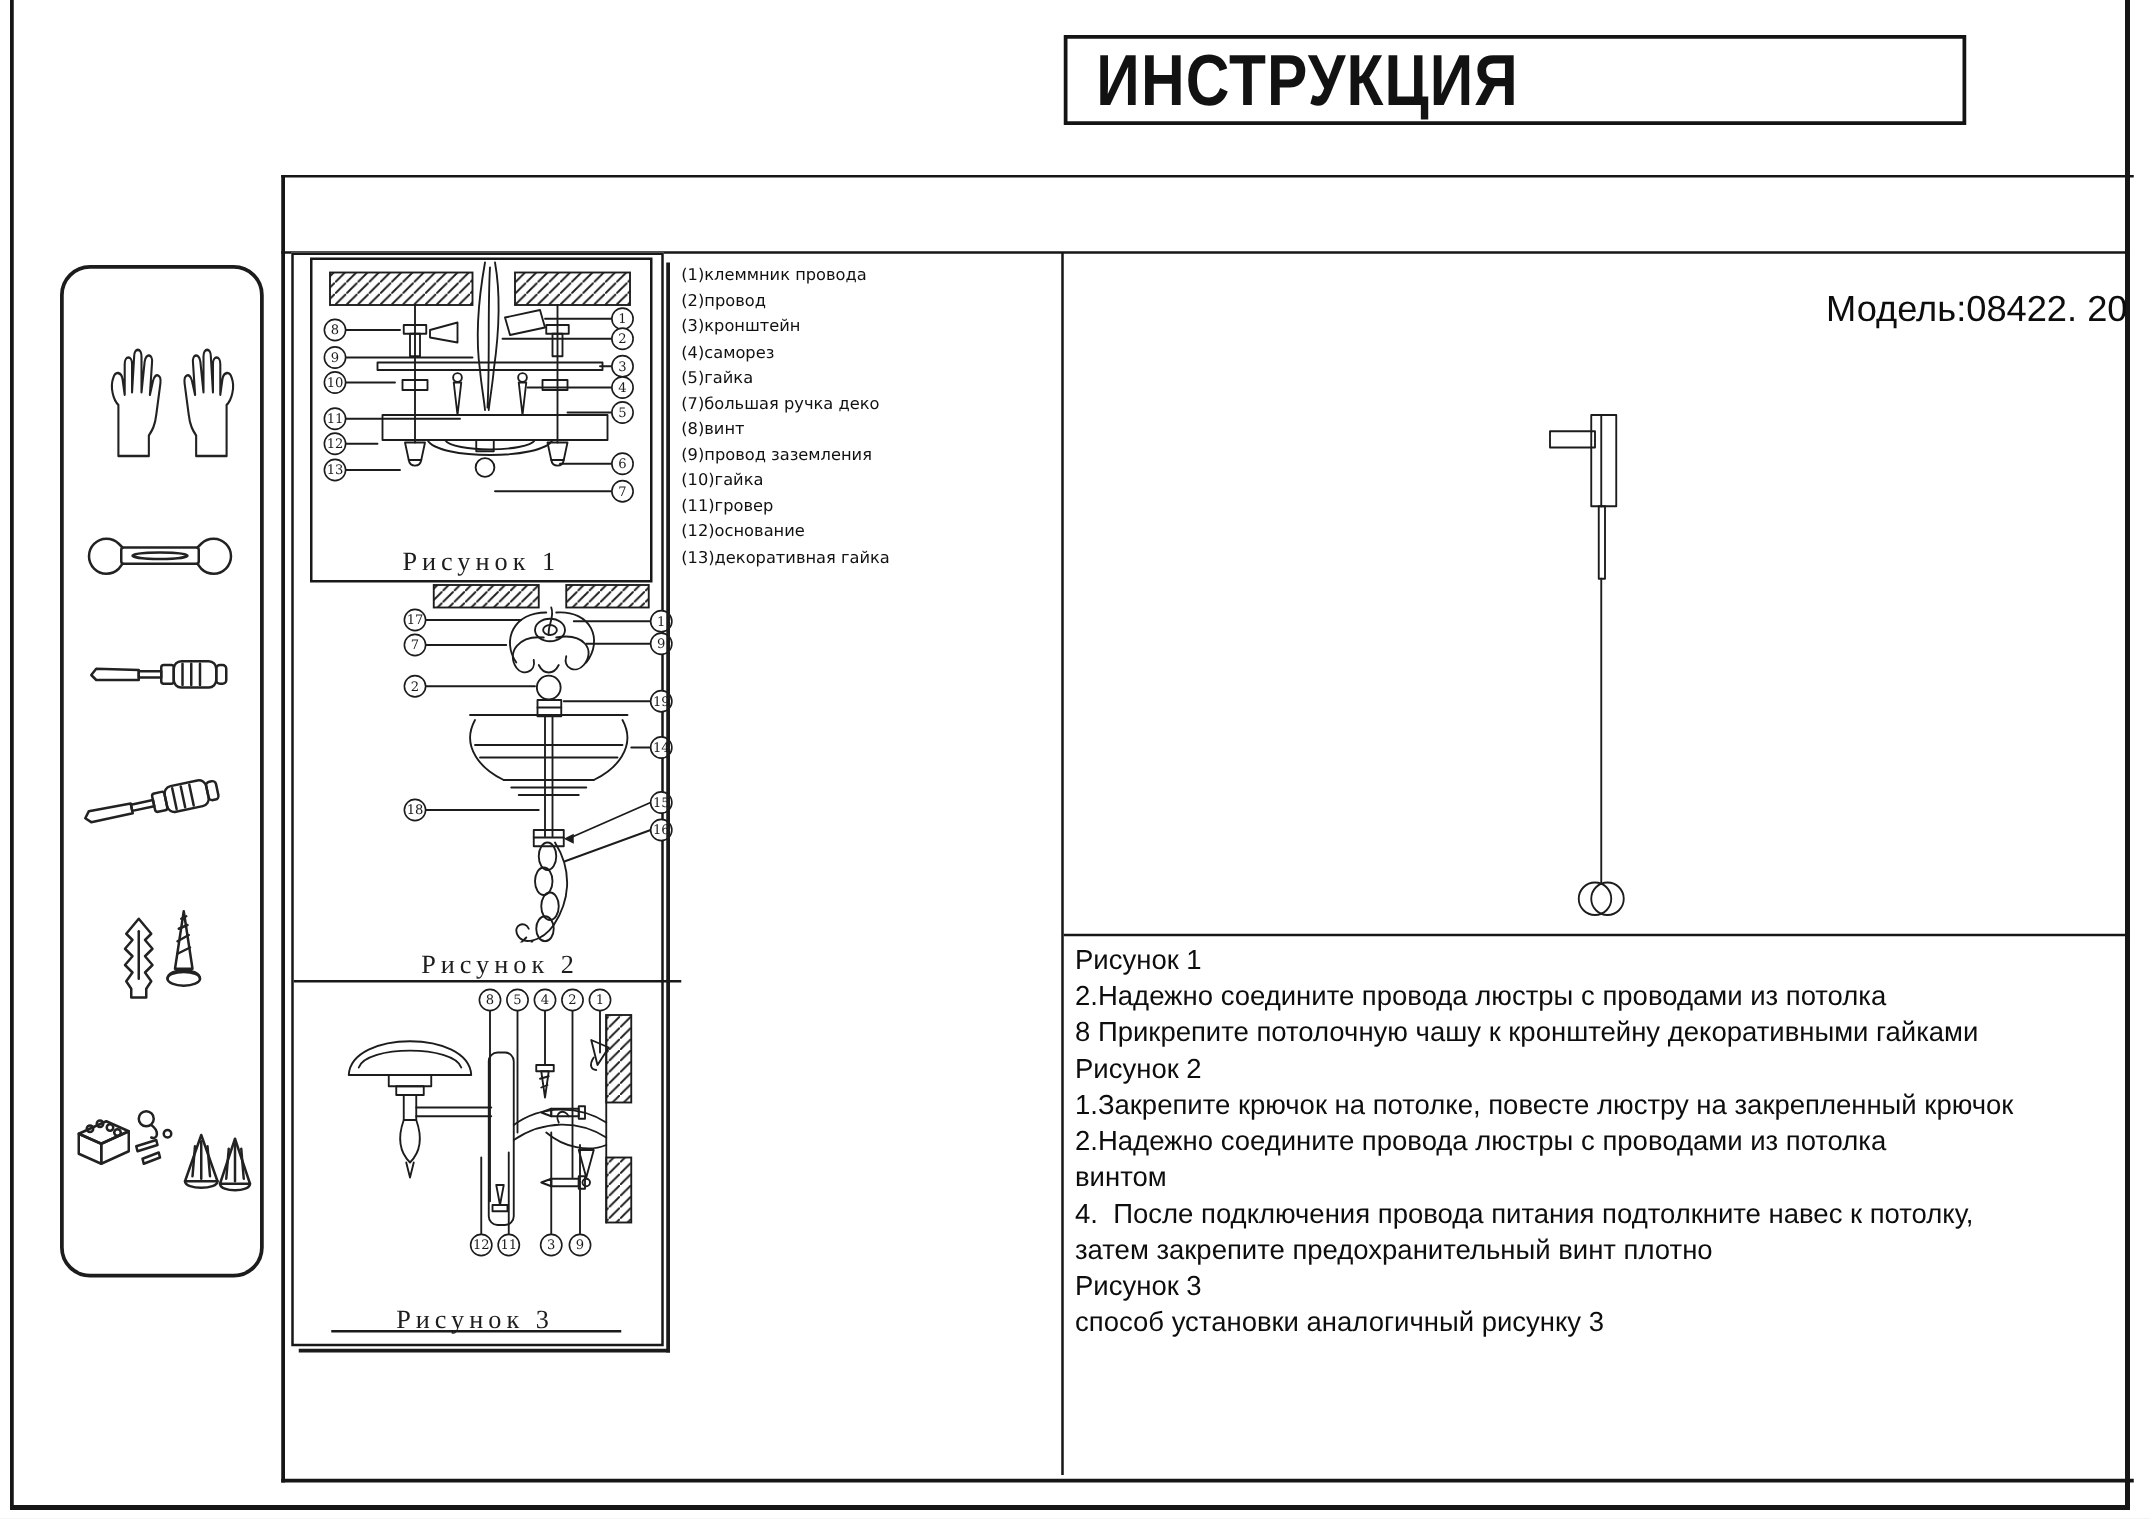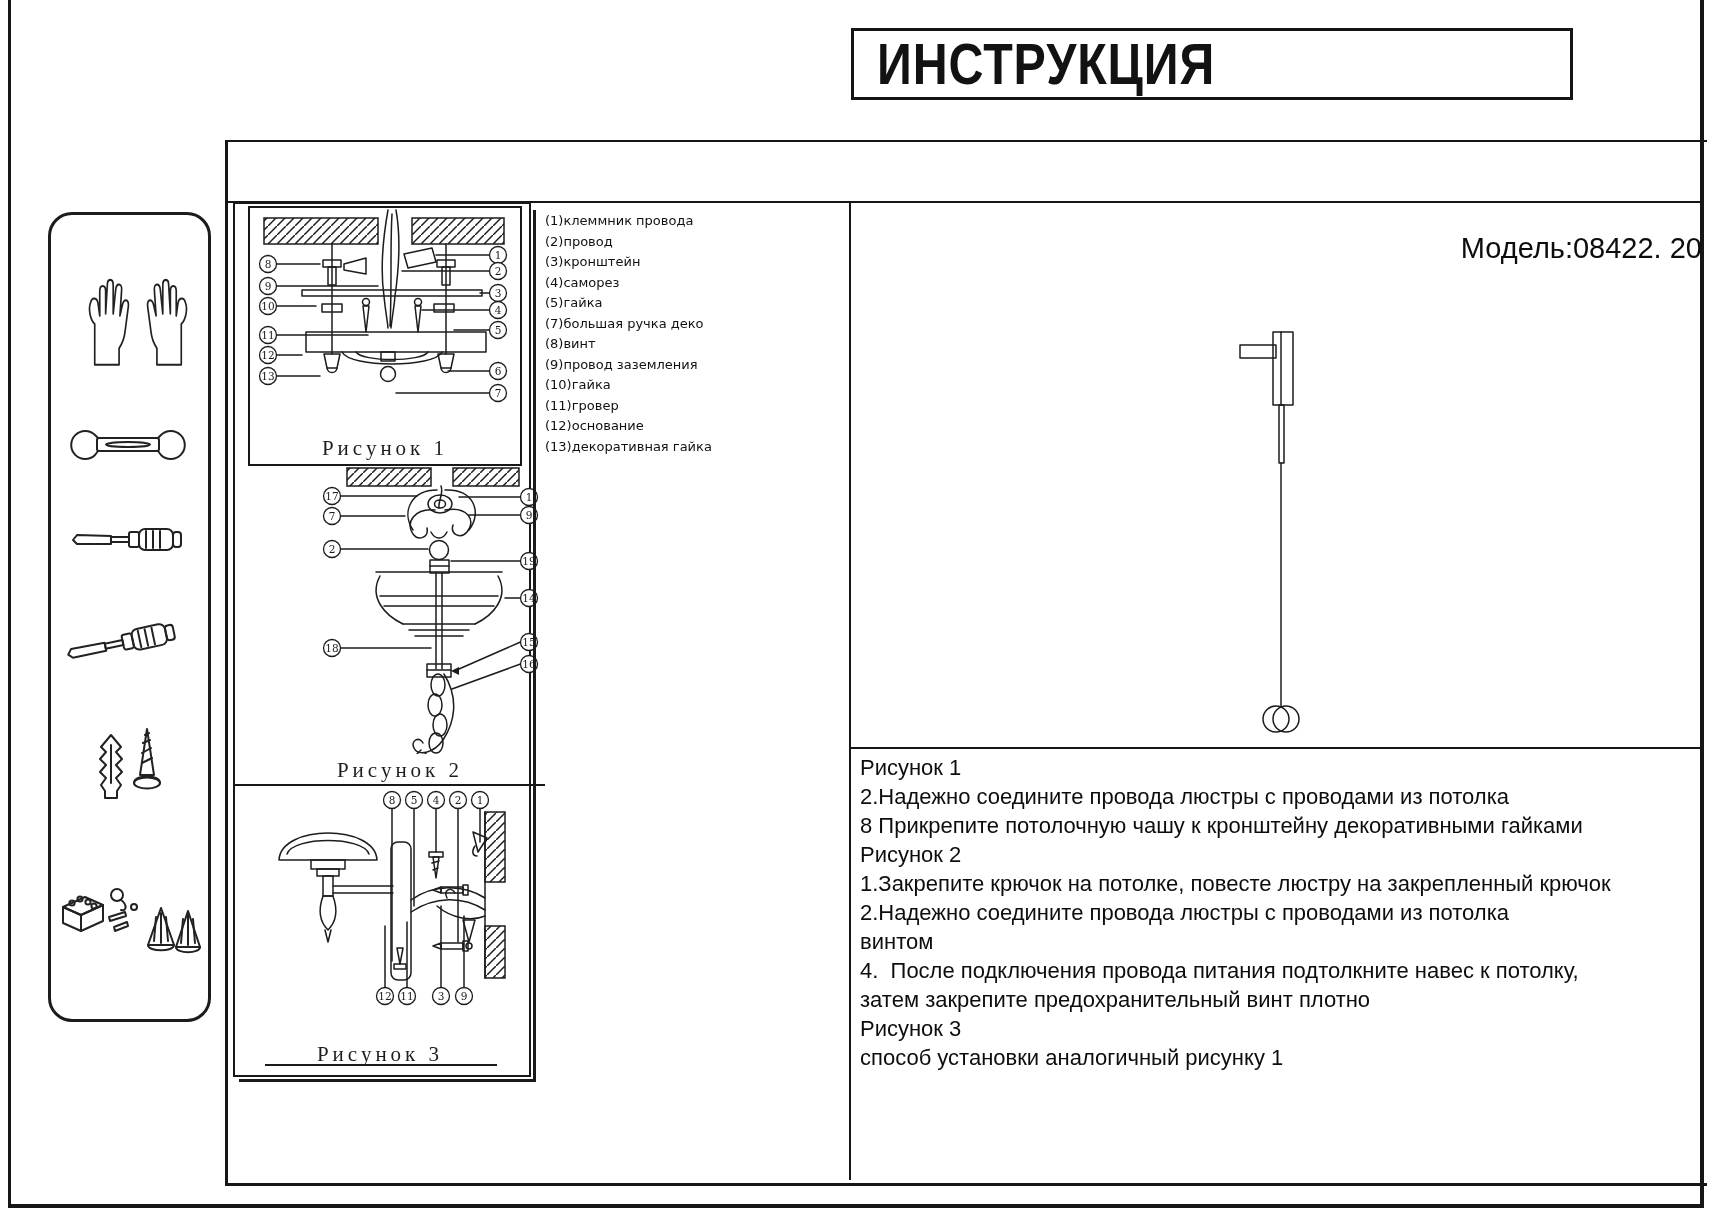--- a/index.html
+++ b/index.html
@@ -367,16 +367,16 @@
     <div>Рисунок 1</div>
     <div>2.Надежно соедините провода люстры с проводами из потолка</div>
     <div>8 Прикрепите потолочную чашу к кронштейну декоративными гайками</div>
     <div>Рисунок 2</div>
     <div>1.Закрепите крючок на потолке, повесте люстру на закрепленный крючок</div>
     <div>2.Надежно соедините провода люстры с проводами из потолка</div>
     <div>винтом</div>
     <div>4.  После подключения провода питания подтолкните навес к потолку,</div>
     <div>затем закрепите предохранительный винт плотно</div>
     <div>Рисунок 3</div>
-    <div>способ установки аналогичный рисунку 1</div>
+    <div>способ установки аналогичный рисунку 3</div>
   </div>
 
 </div>
 
 </body></html>

